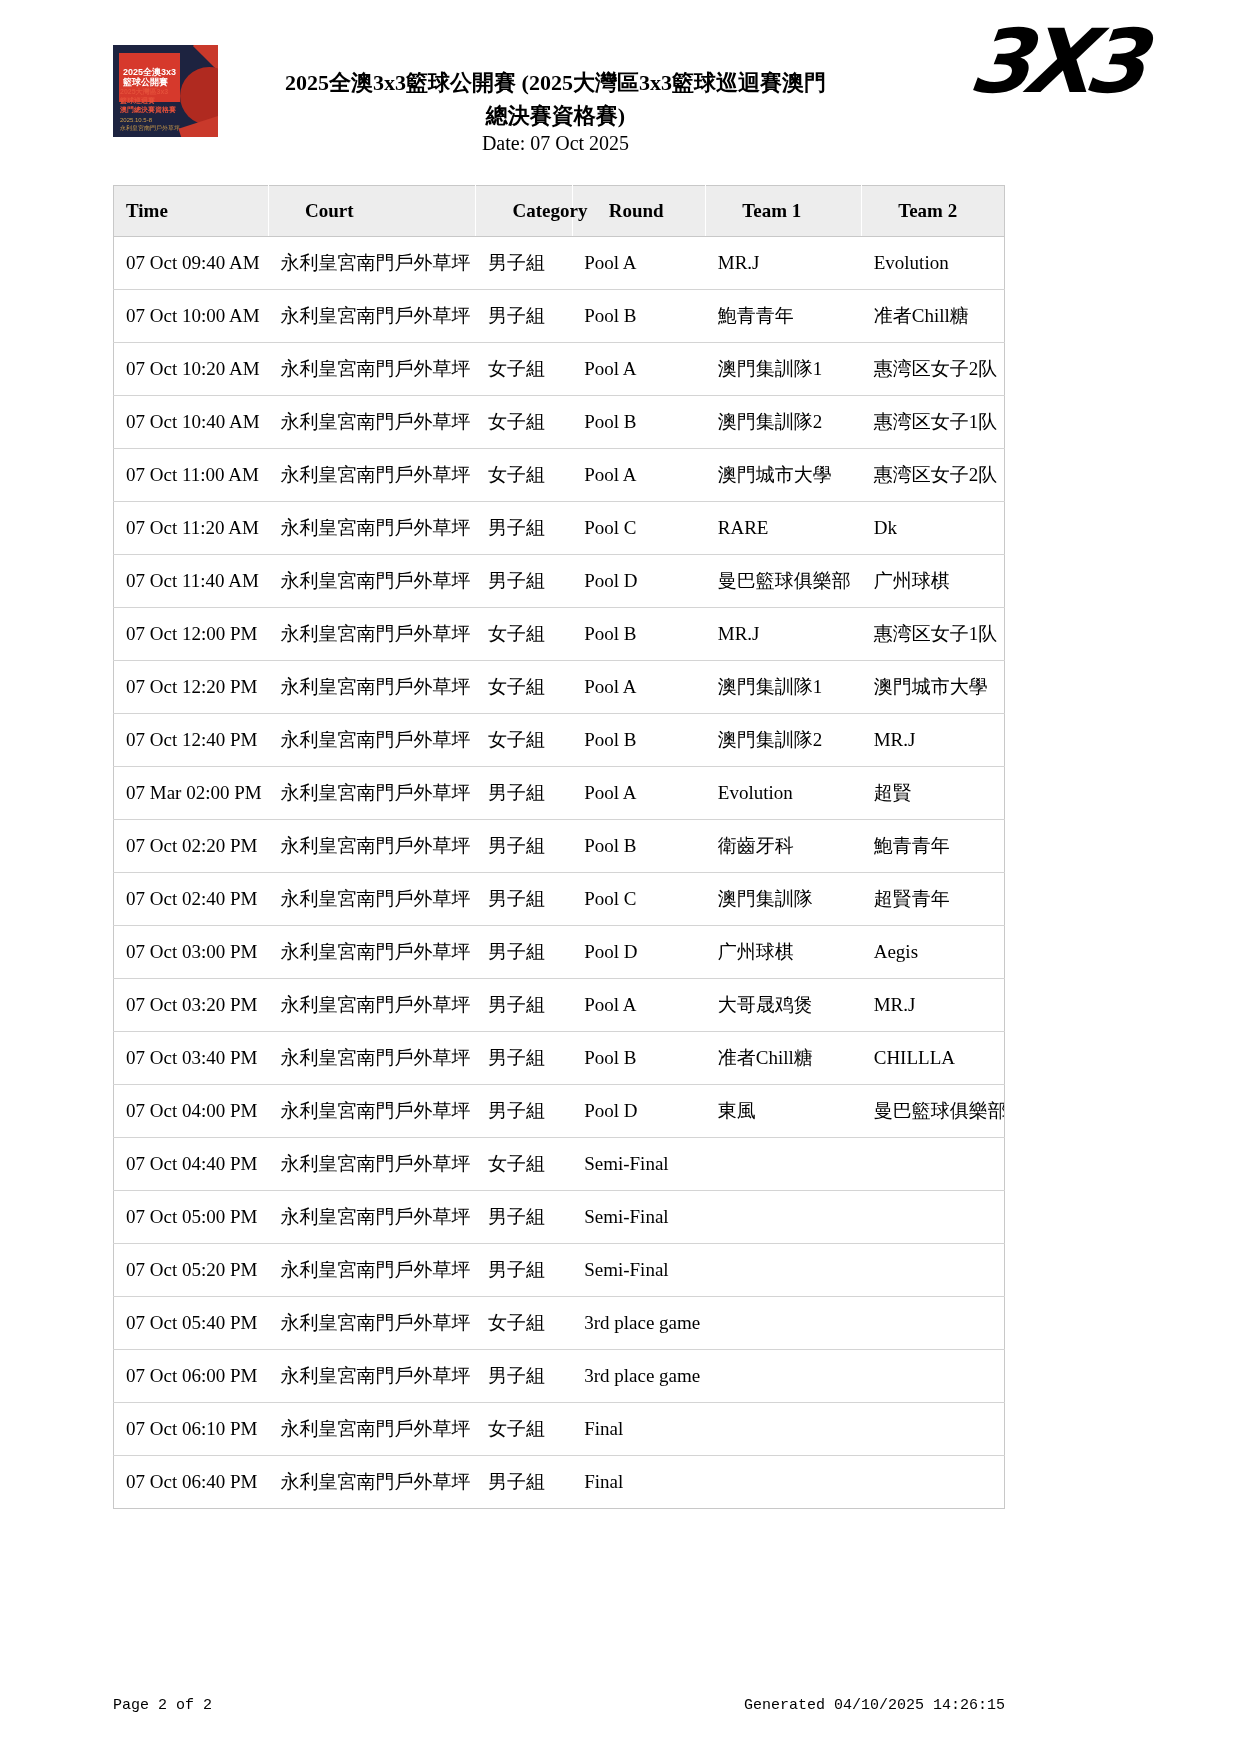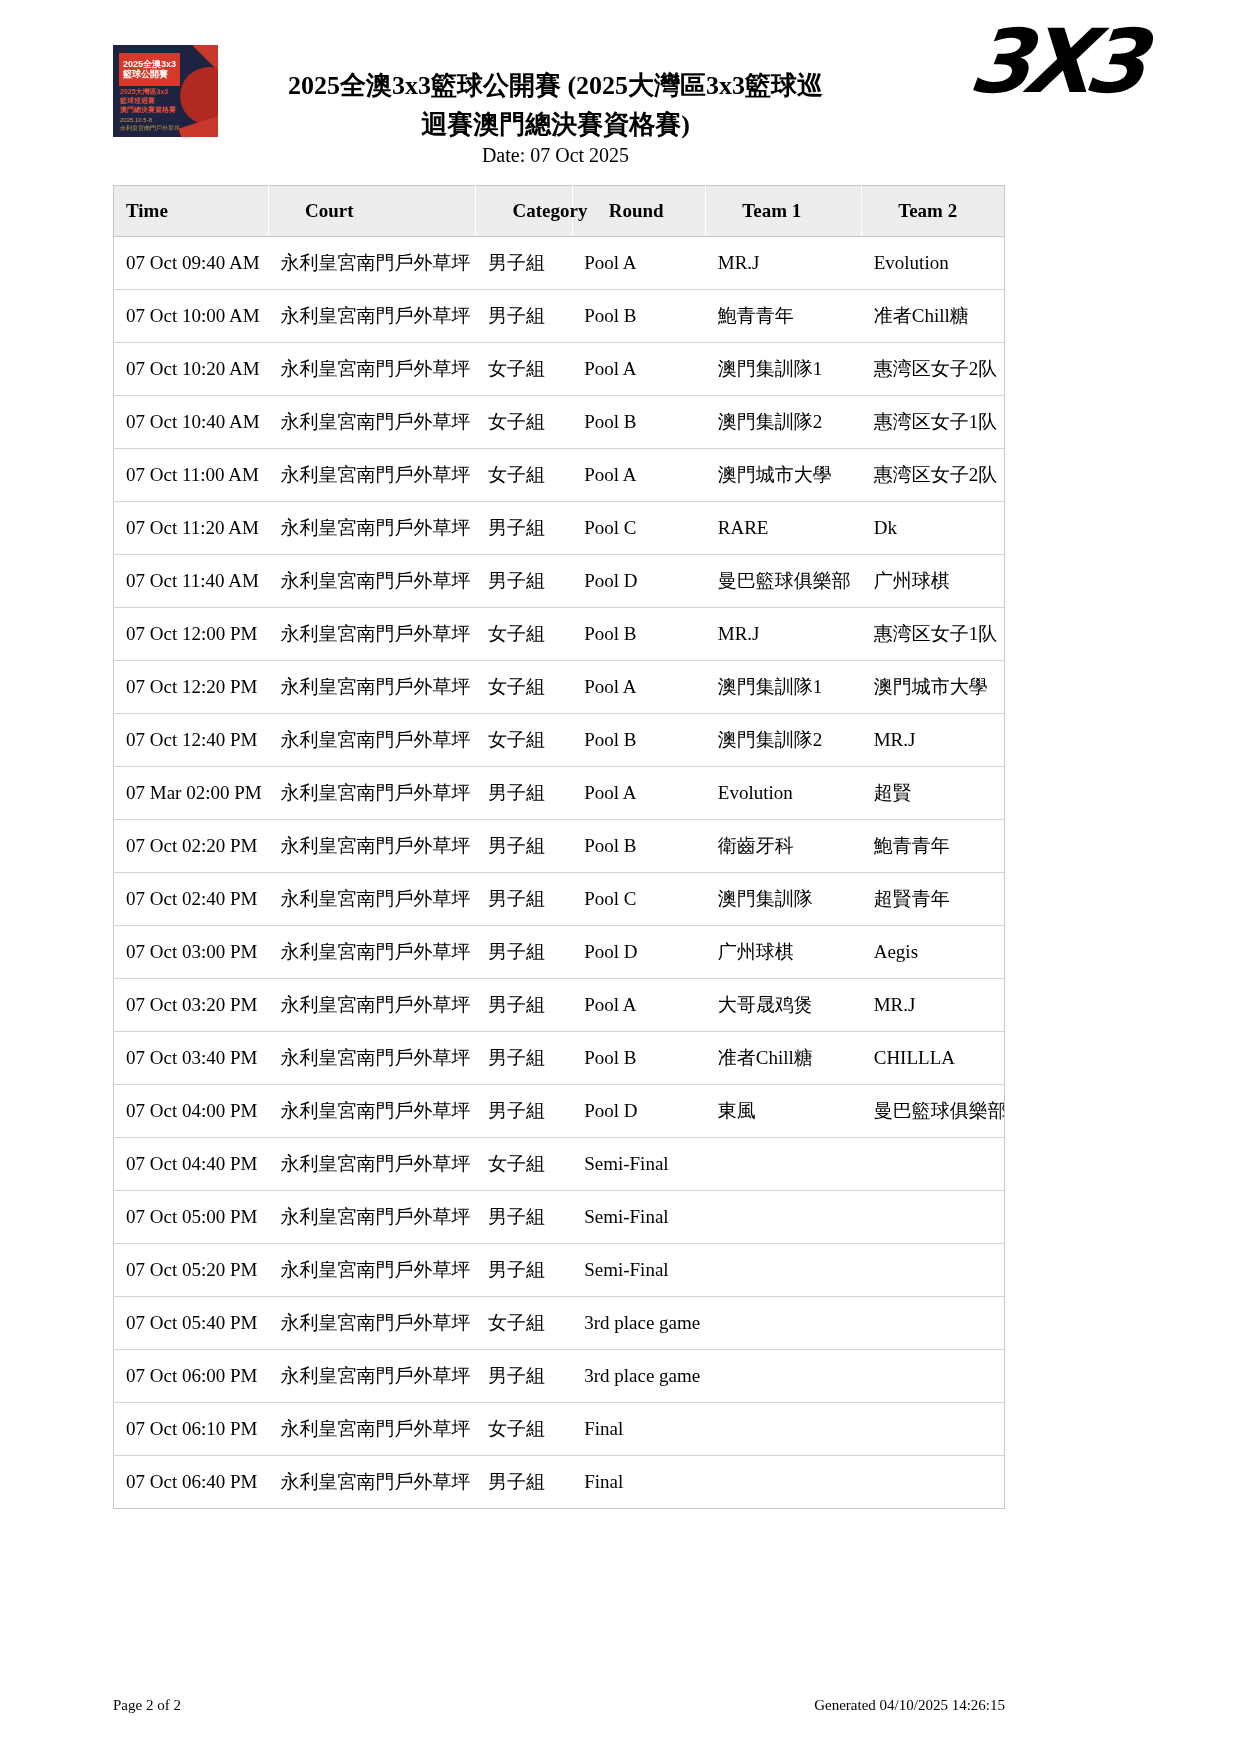--- a/index.html
+++ b/index.html
@@ -33,21 +33,21 @@
   }
   .poster-bottom {
     position:absolute; right:-10px; bottom:-14px;
     width:46px; height:30px;
     background:#c9392b;
     transform:rotate(-18deg);
   }
   .poster-redbox {
     position:absolute; left:6px; top:8px;
     background:#d6392c; color:#fff;
-    padding:6px 4px;
+    padding:14px 4px;
     font-family:"Liberation Sans","DejaVu Sans",sans-serif;
     font-weight:bold; font-size:9px; line-height:1.15;
     z-index:2; white-space:nowrap;
   }
   .poster-sub {
     position:absolute; left:7px; top:42px;
     color:#e4503a;
     font-family:"Liberation Sans","DejaVu Sans",sans-serif;
     font-weight:bold; font-size:7px; line-height:1.3;
     z-index:2; white-space:nowrap;
@@ -60,21 +60,21 @@
     z-index:2; white-space:nowrap;
   }
 
   .title-block {
     position:absolute; left:0; right:128px; top:66px;
     display:flex; flex-direction:column; align-items:center;
     text-align:center;
   }
   .doc-title {
     max-width:548px;
-    font-size:26px; font-weight:bold;
+    font-size:22px; font-weight:bold;
     line-height:1.5;
     word-break:break-all;
   }
   .doc-date {
     margin-top:0;
     font-size:20px;
   }
 
   .fiba-logo {
     position:absolute; right:92px; top:14px;
@@ -114,20 +114,21 @@
   col.c-round    { width:132px; }
   col.c-team1    { width:154px; }
   col.c-team2    { width:141px; }
 
   
   .footer {
     margin:188px 0 0 113px;
     width:892px;
     display:flex; justify-content:space-between;
     font-size:15px;
+    font-family:Liberation Mono, monospace;
   }
 </style>
 </head>
 <body>
 
 <div class="header">
 
   <div class="poster">
     <div class="poster-corner"></div>
     <div class="poster-circle"></div>

